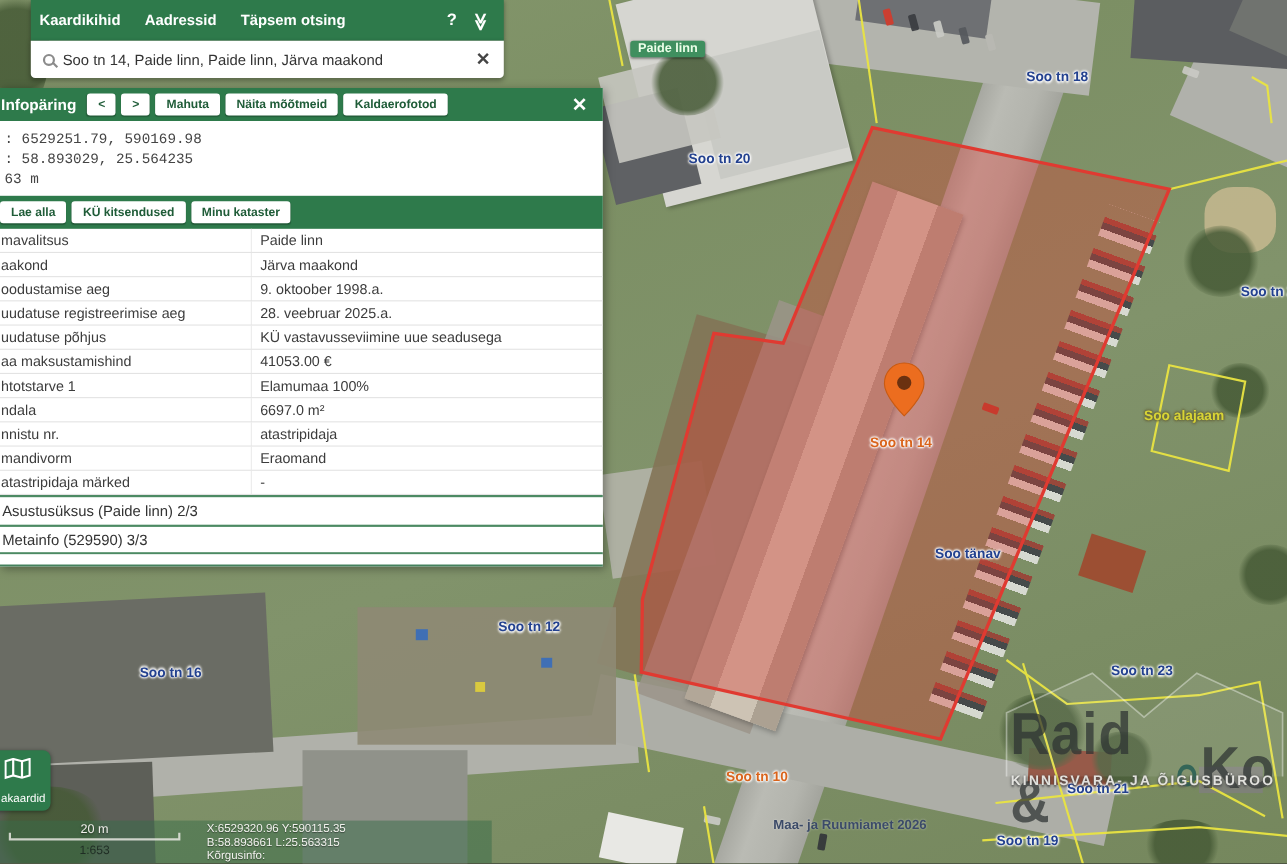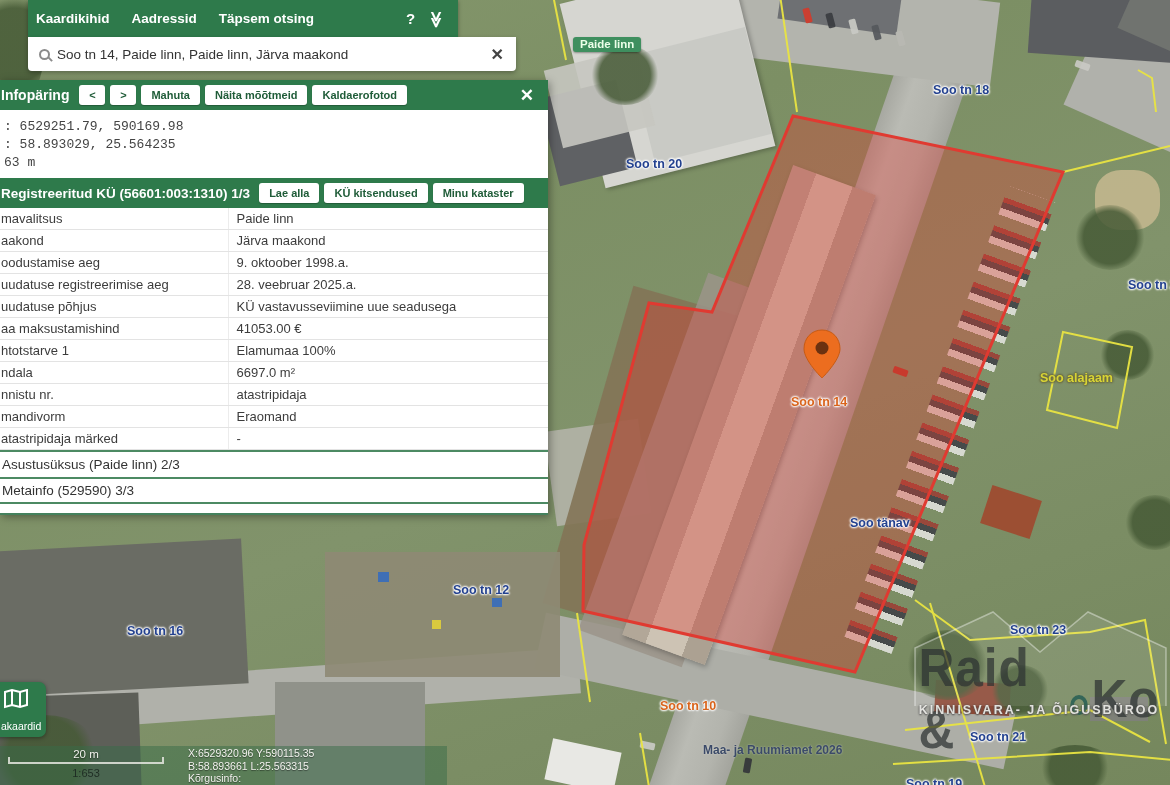--- a/index.html
+++ b/index.html
@@ -15,21 +15,21 @@
   .blob{position:absolute;border-radius:50%;
         background:radial-gradient(circle,rgba(70,90,54,.85) 0 55%,rgba(70,90,54,0) 72%);}
   .car{position:absolute;width:15px;height:7px;border-radius:1.5px;opacity:.92;}
 
   
   .overlay{position:absolute;inset:0;z-index:4;pointer-events:none;}
 
   
   .map-label{position:absolute;z-index:5;font-weight:700;font-size:12.5px;white-space:nowrap;
     text-shadow:-1px 0 2px #fff,1px 0 2px #fff,0 -1px 2px #fff,0 1px 2px #fff;}
-  .lbl-navy{color:#23418f;margin-top:20px;}
+  .lbl-navy{color:#23418f;}
   .lbl-orange{color:#d9641c;}
   .lbl-yellow{color:#d8d435;text-shadow:-1px 0 2px #6b6b40,1px 0 2px #6b6b40,0 -1px 2px #6b6b40,0 1px 2px #6b6b40;}
   .lbl-pill{background:#3f8f5f;color:#ecffe9;padding:1px 7px 2px;border-radius:3px;
     font-size:11.5px;text-shadow:none;box-shadow:0 1px 2px rgba(0,0,0,.35);}
   .copyright{position:absolute;z-index:5;font-size:12px;font-weight:700;color:#3b4a68;
     text-shadow:0 0 2px rgba(255,255,255,.5);}
 
   
   .wm-title{position:absolute;left:908px;top:636px;width:262px;z-index:5;display:flex;
     align-items:center;justify-content:center;gap:4px;color:rgba(45,50,50,.72);
@@ -41,21 +41,21 @@
     text-shadow:0 0 2px #555,0 1px 2px #555;white-space:nowrap;}
 
   
   .topbar{position:absolute;left:28px;top:0;width:430px;height:37px;background:#2e7a4b;
     z-index:10;display:flex;align-items:center;color:#fff;box-shadow:0 1px 4px rgba(0,0,0,.35);}
   .topbar .menu-item{font-size:13.5px;font-weight:700;margin-left:22px;cursor:pointer;}
   .topbar .menu-item:first-child{margin-left:8px;}
   .topbar .spacer{flex:1;}
   .tb-icon{font-size:15px;font-weight:700;margin-right:14px;cursor:pointer;}
   .tb-chev{display:inline-block;transform:rotate(90deg);font-size:16px;letter-spacing:-2px;}
-  .searchrow{position:absolute;left:28px;top:37px;width:488px;height:34px;background:#fff;
+  .searchrow{position:absolute;left:28px;top:37px;width:430px;height:34px;background:#fff;
     z-index:10;display:flex;align-items:center;border-radius:0 0 4px 4px;
     box-shadow:0 2px 5px rgba(0,0,0,.3);justify-content:center;}
   .mag{width:11px;height:11px;border:2px solid #8b8b8b;border-radius:50%;position:relative;
     margin:0 7px 0 11px;flex:none;}
   .mag::after{content:"";position:absolute;width:6px;height:2px;background:#8b8b8b;
     transform:rotate(45deg);right:-5px;bottom:-2px;}
   .searchrow .q{font-size:13.5px;color:#333;flex:1;white-space:nowrap;overflow:hidden;}
   .searchrow .clear{color:#444;font-size:16px;font-weight:700;margin-right:12px;cursor:pointer;}
 
   
@@ -233,21 +233,20 @@
       <span class="p-close">✕</span>
     </div>
 
     <div class="coords">
       <div>: 6529251.79, 590169.98</div>
       <div>: 58.893029, 25.564235</div>
       <div>63 m</div>
     </div>
 
     <div class="ku-bar">
-      <span class="ku-title">Registreeritud KÜ (56601:003:1310) 1/3</span>
       <button class="pbtn">Lae alla</button>
       <button class="pbtn">KÜ kitsendused</button>
       <button class="pbtn">Minu kataster</button>
     </div>
 
     <table class="info-table">
       <tbody>
         <tr>
             <td class="lab">mavalitsus</td>
             <td class="val">Paide linn</td>

